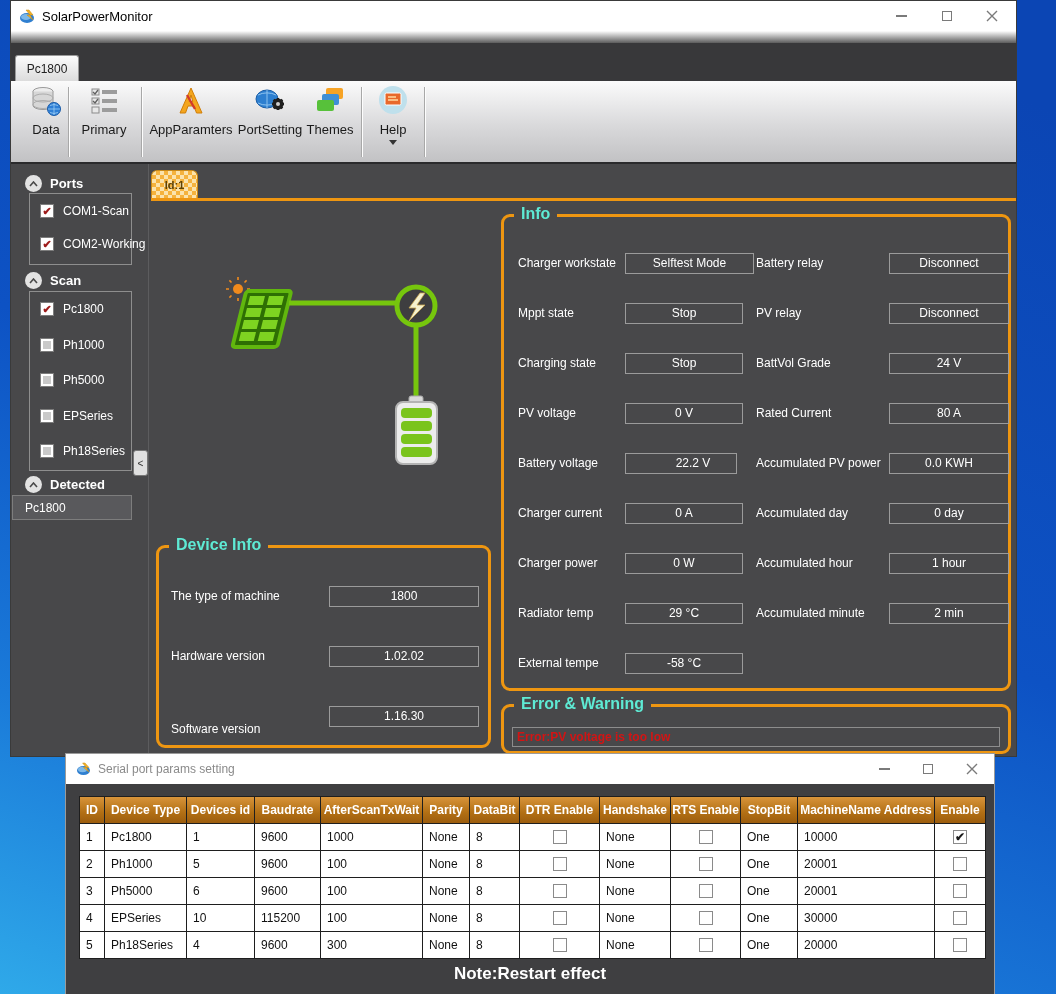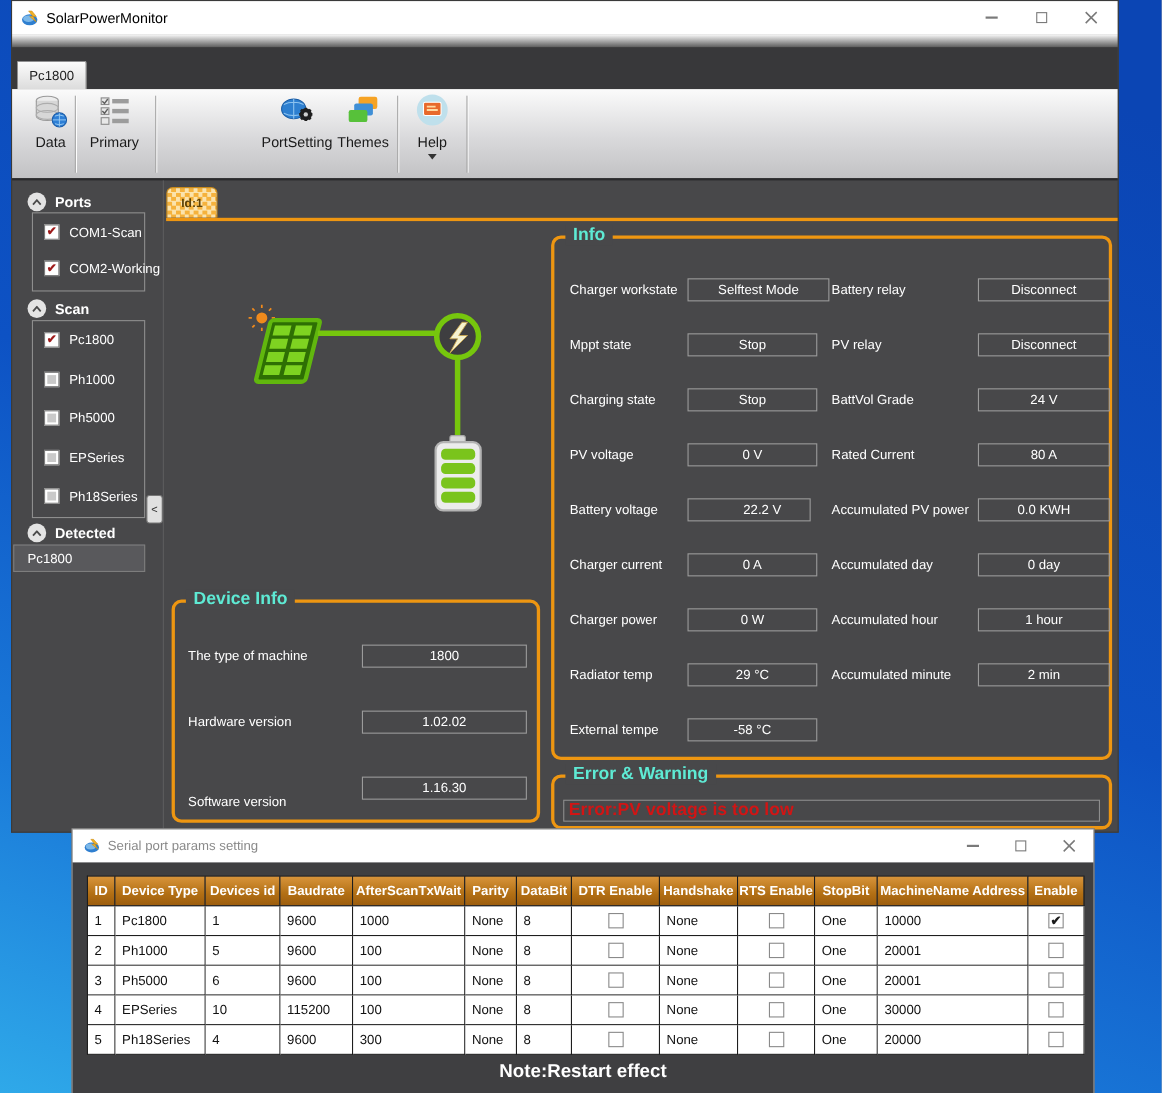--- a/index.html
+++ b/index.html
@@ -51,21 +51,21 @@
       background:repeating-conic-gradient(#f5b23c 0% 25%,#fbe3ac 0% 50%);background-size:8px 8px;
       color:#5d4206;font-size:11px;font-weight:bold;display:flex;align-items:center;justify-content:center;z-index:2;}
   .orange-rule{position:absolute;left:140px;right:0;top:197px;height:3px;background:var(--orange);}
 
   
   .grp{position:absolute;border:3px solid var(--orange);border-radius:9px;}
   .grp>.legend{position:absolute;top:-12px;left:10px;background:var(--content-bg);padding:0 7px;color:#5eead4;font-weight:bold;font-size:16px;white-space:nowrap;}
   .irow{position:absolute;left:0;right:0;height:22px;}
   .flabel{position:absolute;color:#fff;font-size:12px;line-height:21px;white-space:nowrap;}
   .vbox{position:absolute;height:21px;border:1px solid var(--panel-border);color:#fff;font-size:12px;text-align:center;line-height:19px;}
-  .err-box{position:absolute;left:8px;right:8px;top:20px;height:20px;border:1px solid #8d8d8d;color:#d21414;font-size:16px;font-weight:bold;line-height:18px;padding-left:4px;white-space:nowrap;overflow:hidden;}
+  .err-box{position:absolute;left:8px;right:8px;top:20px;height:20px;border:1px solid #8d8d8d;color:#d21414;font-size:12px;font-weight:bold;line-height:18px;padding-left:4px;white-space:nowrap;overflow:hidden;}
 
   
   .dialog{position:absolute;left:65px;top:753px;width:930px;height:260px;background:#3f3f41;border:1px solid #9a9a9a;}
   .dlg-titlebar{position:absolute;left:0;top:0;right:0;height:30px;background:#fff;display:flex;align-items:center;}
   .dlg-titlebar .title{color:#8a8a8a;font-size:12px;margin-left:6px;}
   .tbl{position:absolute;left:13px;top:42px;width:907px;display:grid;
       grid-template-columns:25px 82px 68px 66px 102px 47px 50px 80px 71px 70px 57px 137px 51px;
       border-left:1px solid #1e1e1e;border-top:1px solid #1e1e1e;}
   .th{height:27px;background:linear-gradient(#d8943a,#b26f14 60%,#9c5d0e);color:#fff;font-size:12px;font-weight:bold;
       display:flex;align-items:center;justify-content:center;border-right:1px solid #1e1e1e;border-bottom:1px solid #1e1e1e;white-space:nowrap;overflow:hidden;}
@@ -138,20 +138,27 @@
           <g fill="#9c9c9c">
               <rect x="15" y="5" width="15" height="4"></rect>
               <rect x="15" y="14" width="15" height="4"></rect>
               <rect x="15" y="23" width="15" height="4"></rect>
             </g>
         </svg>
         <span class="lbl">Primary</span>
       </div>
       <div class="tool-sep" style="left:130px;"></div>
 
+      <div class="tool-item" style="left:133px;width:94px;">
+        <svg class="icon30" viewBox="0 0 34 32">
+          <path d="M17 3 L28 28 L22.5 28 L20 21 L14 21 L11.5 28 L6 28 Z M17 10 L15.2 16.5 L18.8 16.5 Z" fill="#f4a61e" stroke="#d07e08" stroke-width="1"></path>
+          <path d="M13 10 L21 24" stroke="#d23a2a" stroke-width="2.4"></path>
+        </svg>
+        <span class="lbl">AppParamters</span>
+      </div>
 
       <div class="tool-item" style="left:222px;width:74px;">
         <svg class="icon30" viewBox="0 0 34 32">
           <ellipse cx="14" cy="14" rx="11" ry="9" fill="#2d7fd0" stroke="#1a5da6"></ellipse>
           <path d="M5 10 a14 9 0 0 1 18 0 M5 18 a14 9 0 0 0 18 0 M14 5 v18" stroke="#8cc2ef" fill="none"></path>
           <g transform="translate(25,19)">
             <circle r="5.5" fill="#1f1f1f"></circle>
             <g stroke="#1f1f1f" stroke-width="2.4">
               <path d="M0 -6 V6 M-6 0 H6 M-4.4 -4.4 L4.4 4.4 M-4.4 4.4 L4.4 -4.4"></path>
             </g>

